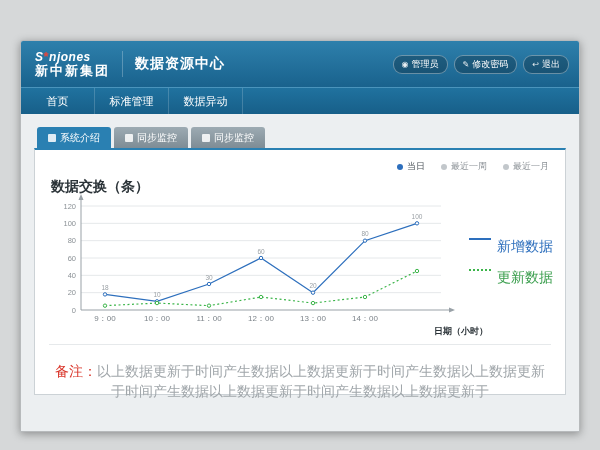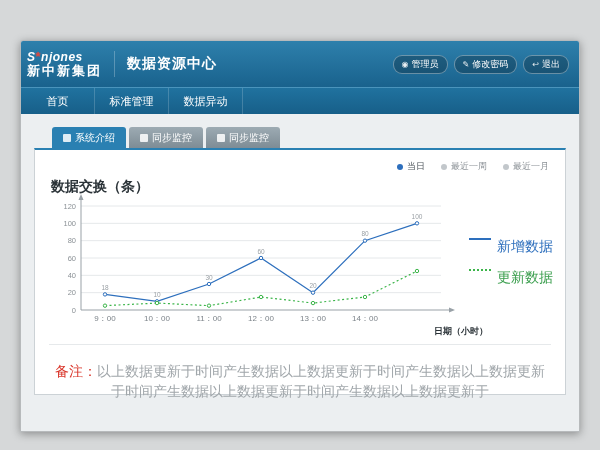--- a/index.html
+++ b/index.html
@@ -13,21 +13,21 @@
   .window {
     position:absolute; left:20px; top:40px; width:560px; height:392px;
     background:#edf0f1; border-radius:3px 3px 0 0; overflow:hidden;
     box-shadow:0 2px 8px rgba(0,0,0,.35); border:1px solid #b7babc;
   }
   
   .header {
     height:46px; background:linear-gradient(#2e80ac,#19628d);
     display:flex; align-items:center; position:relative;
   }
-  .logo { margin-left:6px; line-height:1.1; cursor:pointer; }
+  .logo { margin-left:14px; line-height:1.1; cursor:pointer; }
   .logo-line1 { font-size:12px; color:#fff; font-weight:bold; font-style:italic; letter-spacing:.5px; }
   .logo-mark { color:#e8463b; font-style:normal; font-size:13px; }
   .logo-line2 { font-size:13px; color:#fff; font-weight:bold; letter-spacing:2px; }
   .v-div { width:1px; height:26px; background:rgba(255,255,255,.25); margin:0 12px; }
   .app-title { color:#fff; font-size:14px; font-weight:bold; letter-spacing:1px; }
   .user-bar { position:absolute; right:10px; top:14px; display:flex; gap:6px; }
   .user-btn {
     background:rgba(0,0,0,.22); border:1px solid rgba(255,255,255,.35); color:#fff;
     font-size:9px; padding:2px 8px; border-radius:9px; display:flex; align-items:center; gap:3px;
     cursor:pointer; white-space:nowrap;
@@ -37,21 +37,21 @@
   .nav {
     height:27px; background:linear-gradient(#20729f,#175f89);
     border-top:1px solid #4a94bc; display:flex;
   }
   .nav-item {
     width:74px; text-align:center; line-height:26px; color:#fff; font-size:11px;
     border-right:1px solid rgba(255,255,255,.18); cursor:pointer;
   }
   
   .content { position:absolute; left:0; right:0; top:74px; bottom:0; background:#eceff1; padding:12px 13px 0; }
-  .tabs { display:flex; gap:3px; height:21px; margin-left:18px; }
+  .tabs { display:flex; gap:3px; height:21px; margin-left:3px; }
   .tab {
     padding:0 11px; font-size:10px; color:#fff; border-radius:3px 3px 0 0;
     display:flex; align-items:center; gap:4px; cursor:pointer;
   }
   .tab.active { background:#2a80b2; }
   .tab.inactive { background:linear-gradient(#9dabb3,#7e8c95); }
   .tab-ic { width:8px; height:8px; background:rgba(255,255,255,.85); border-radius:1px; display:inline-block; }
   .panel {
     background:#fff; border:1px solid #ccd2d6; border-top:2px solid #2a80b2;
     height:247px; position:relative;

